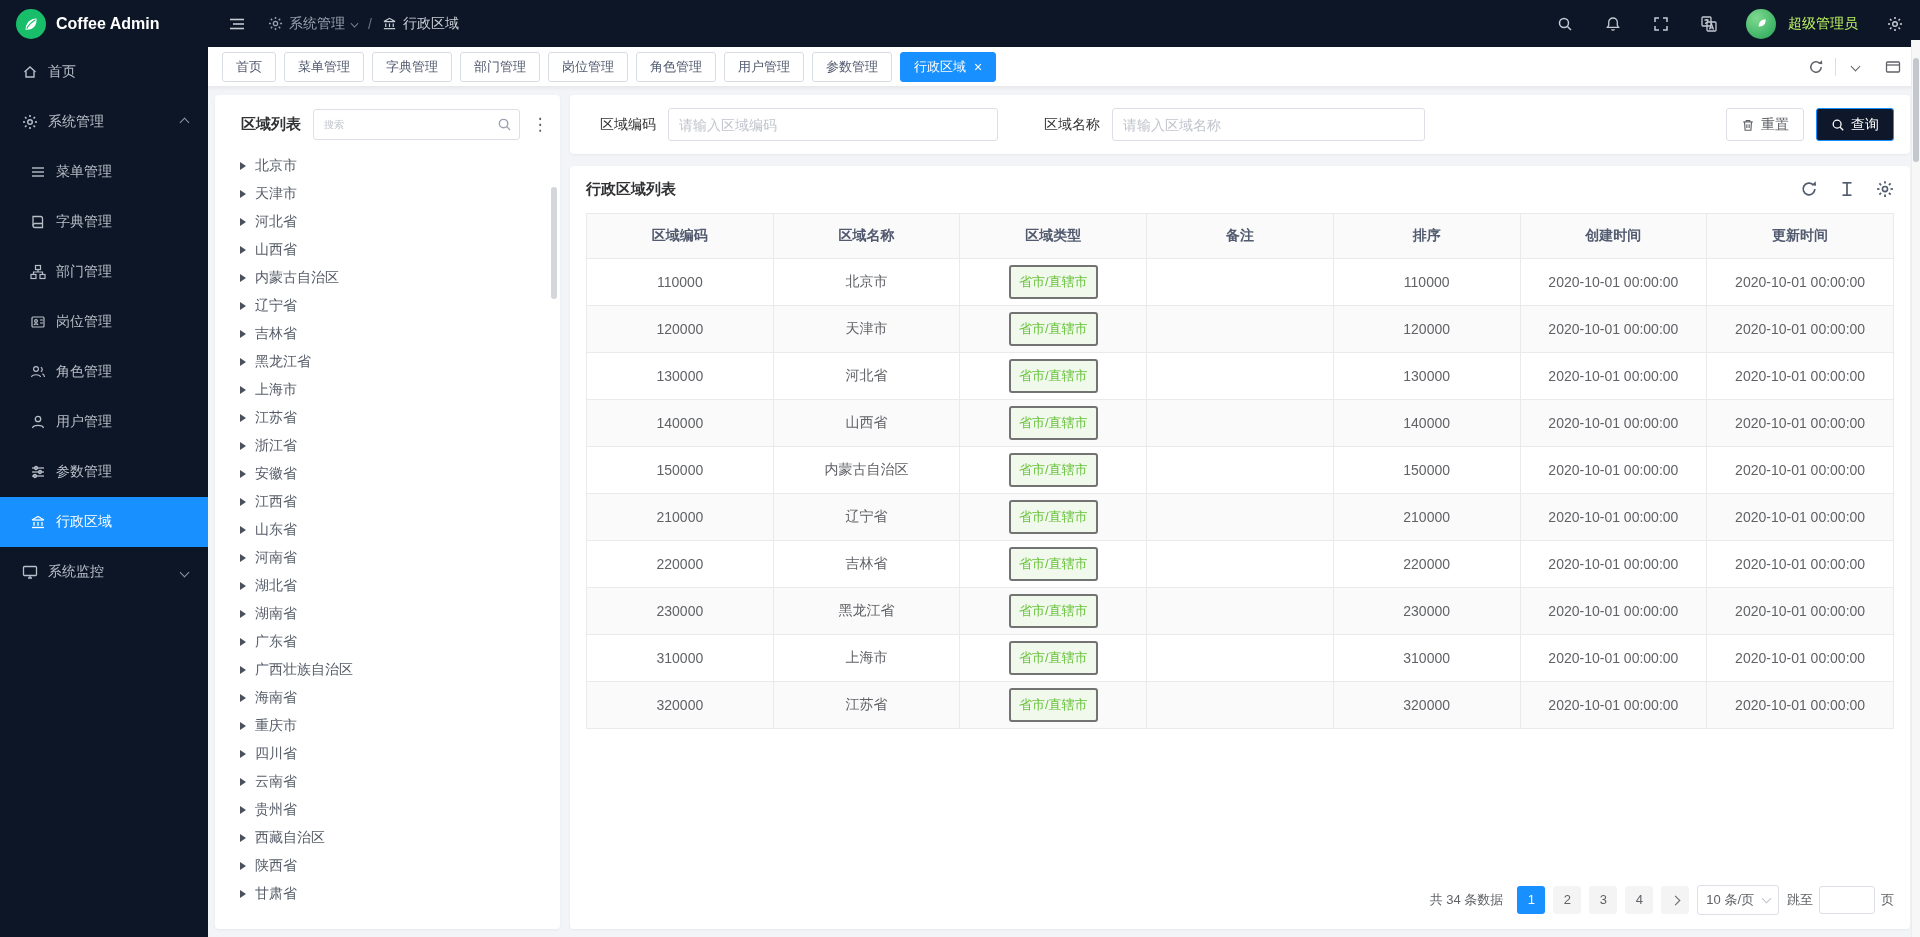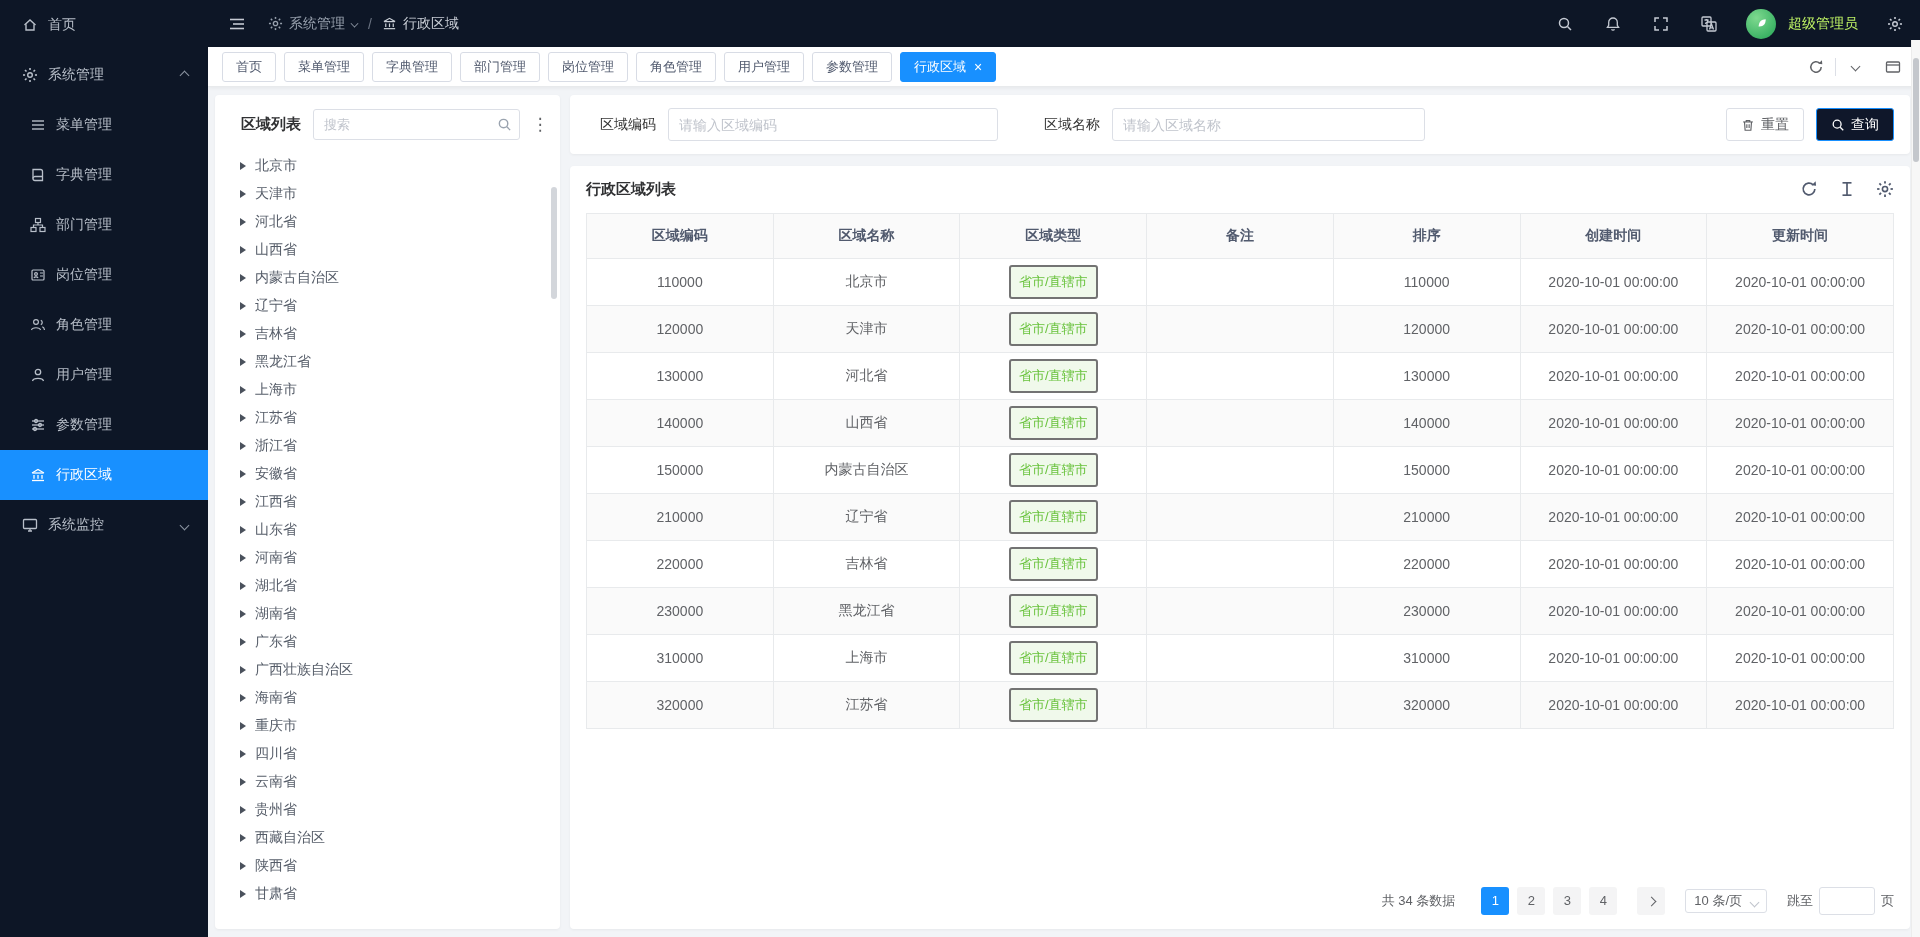--- a/index.html
+++ b/index.html
@@ -53,21 +53,21 @@
 
   
   .content{flex:1;display:flex;gap:10px;padding:8px 10px 8px 7px;min-height:0}
   .card{background:#fff;border-radius:4px;box-shadow:0 1px 3px rgba(0,0,0,.05)}
 
   
   .tree-card{width:345px;flex:none;display:flex;flex-direction:column;padding:14px 10px 6px 14px;position:relative;overflow:hidden}
   .tree-head{display:flex;align-items:center;flex:none;padding-left:12px}
   .tree-title{font-size:15px;font-weight:bold;color:#303133;white-space:nowrap}
   .tree-search{position:relative;flex:1;margin:0 10px 0 12px}
-  .tree-search input{width:100%;height:31px;border:1px solid #dcdfe6;border-radius:3px;padding:0 32px 0 10px;font-size:13px;color:#515a6e;outline:none;font-family:inherit}
+  .tree-search input{width:100%;height:31px;border:1px solid #dcdfe6;border-radius:3px;padding:0 32px 0 10px;font-size:10px;color:#515a6e;outline:none;font-family:inherit}
   .tree-search .icon{position:absolute;right:8px;top:8px;width:15px;height:15px;color:#9aa3af;cursor:pointer}
   .dots-btn{width:20px;height:24px;display:flex;align-items:center;justify-content:center;font-size:17px;color:#606266;cursor:pointer;flex:none}
   .tree-list{flex:1;margin-top:12px;overflow:hidden;padding-left:11px}
   .tree-item{height:28px;display:flex;align-items:center;cursor:pointer;color:#555c68;font-size:14px;white-space:nowrap}
   .tri{width:0;height:0;border-top:4.5px solid transparent;border-bottom:4.5px solid transparent;border-left:6px solid #4a515c;margin-right:9px;flex:none;cursor:pointer}
   .tree-scrollbar{position:absolute;right:3px;top:92px;width:6px;height:112px;border-radius:3px;background:#d3d6db;cursor:pointer}
 
   
   .right-col{flex:1;display:flex;flex-direction:column;gap:12px;min-width:0}
 
@@ -91,26 +91,26 @@
   .ttool{width:18px;height:18px;color:#515a6e;cursor:pointer}
   .ttool svg{width:100%;height:100%}
   table{width:100%;border-collapse:collapse;table-layout:fixed;margin-top:14px}
   th,td{border:1px solid #e8eaec;text-align:center;height:47px;font-size:14px;overflow:hidden;white-space:nowrap}
   th{background:#fafafa;color:#515a6e;font-weight:bold;height:45px}
   td{color:#606266}
   tbody tr:nth-child(even){background:#fafafa}
   .badge{display:inline-block;padding:7px 8px;font-size:13px;color:#67c23a;background:#f0f9eb;border:2px solid #737373;border-radius:3px;line-height:1.3}
 
   
-  .pagination{margin-top:auto;display:flex;align-items:center;justify-content:flex-end;gap:20px;color:#606266;font-size:13px;flex:none;padding-top:12px}
+  .pagination{margin-top:auto;display:flex;align-items:center;justify-content:flex-end;gap:8px;color:#606266;font-size:13px;flex:none;padding-top:12px}
   .pg-total{margin-right:6px;white-space:nowrap}
   .page-btn{min-width:28px;height:28px;line-height:28px;text-align:center;border-radius:3px;background:#f4f4f5;color:#606266;cursor:pointer;padding:0 4px}
   .page-btn.active{background:#1890ff;color:#fff}
   .page-next{width:28px;height:28px;border-radius:3px;background:#f4f4f5;display:flex;align-items:center;justify-content:center;cursor:pointer;color:#606266}
-  .page-size{height:24px;border:1px solid #dcdfe6;border-radius:3px;background:#fff;display:flex;align-items:center;padding:0 24px 0 8px;position:relative;cursor:pointer;white-space:nowrap}
+  .page-size{height:30px;border:1px solid #dcdfe6;border-radius:3px;background:#fff;display:flex;align-items:center;padding:0 24px 0 8px;position:relative;cursor:pointer;white-space:nowrap}
   .page-size .chev{position:absolute;right:8px;top:9px;color:#c0c4cc}
   .jump{display:flex;align-items:center;gap:6px;white-space:nowrap}
   .jump input{width:56px;height:28px;border:1px solid #dcdfe6;border-radius:3px;text-align:center;outline:none;font-family:inherit}
 
   
   .chev{display:inline-block;width:7px;height:7px;border-right:1.6px solid currentColor;border-bottom:1.6px solid currentColor}
   .chev.down{transform:rotate(45deg)}
   .chev.up{transform:rotate(-135deg)}
   .chev.right{transform:rotate(-45deg)}
 
@@ -120,20 +120,29 @@
   
   .page-scrollbar{position:absolute;right:0;top:40px;bottom:0;width:9px;background:#f7f7f7;border-left:1px solid #ececec;z-index:5}
   .page-scrollbar .thumb{position:absolute;left:1px;top:18px;width:6px;height:104px;border-radius:3px;background:#c4c7cc}
 </style>
 </head>
 <body>
 
 <div class="app">
 
   <aside class="sidebar">
+    <div class="logo">
+      <span class="logo-circle">
+        <svg viewBox="0 0 16 16">
+            <path d="M13 3C7.2 3.2 3.6 6.2 3.1 13c6.9.5 9.9-3.2 9.9-10z" fill="#fff"></path>
+            <path d="M4.2 12.2C6 8.4 9 6.1 12 4.3" stroke="#19be6b" stroke-width="1" fill="none"></path>
+          </svg>
+      </span>
+      <span class="logo-title">Coffee Admin</span>
+    </div>
     <nav class="menu" id="sidebar-menu">
         <div class="menu-item top">
           <span class="icon">
             <svg viewBox="0 0 16 16" fill="none" stroke="currentColor" stroke-width="1.4">
               <path d="M2.5 8 8 3l5.5 5"></path>
               <path d="M4 7.2V13h8V7.2"></path>
             </svg>
           </span>
           <span class="mi-label">首页</span>
         </div>

